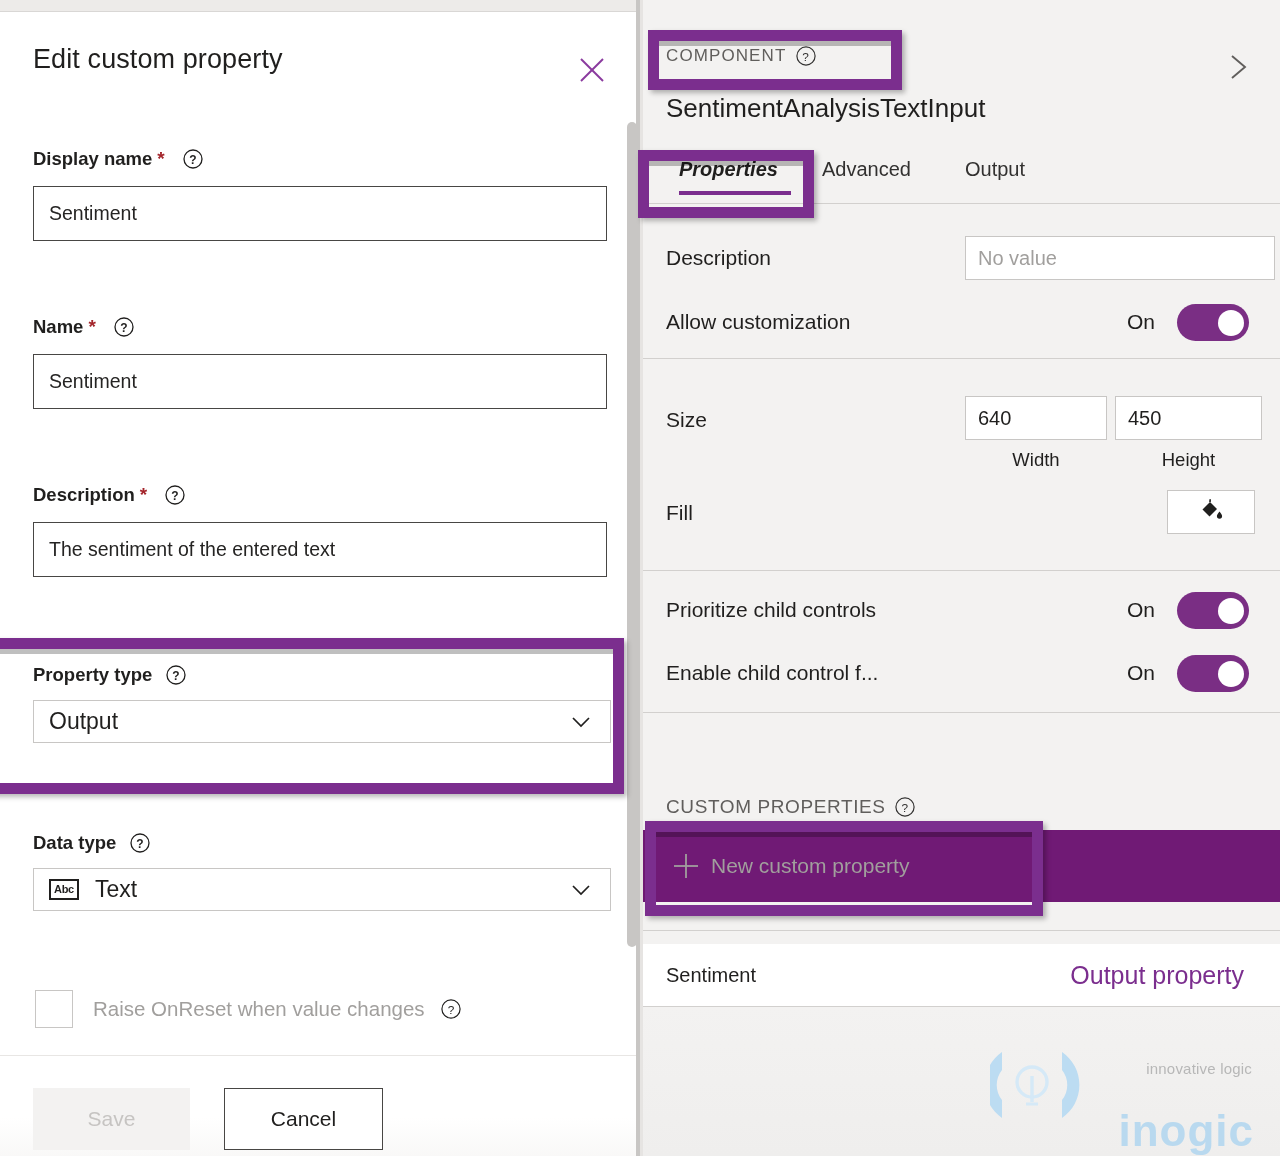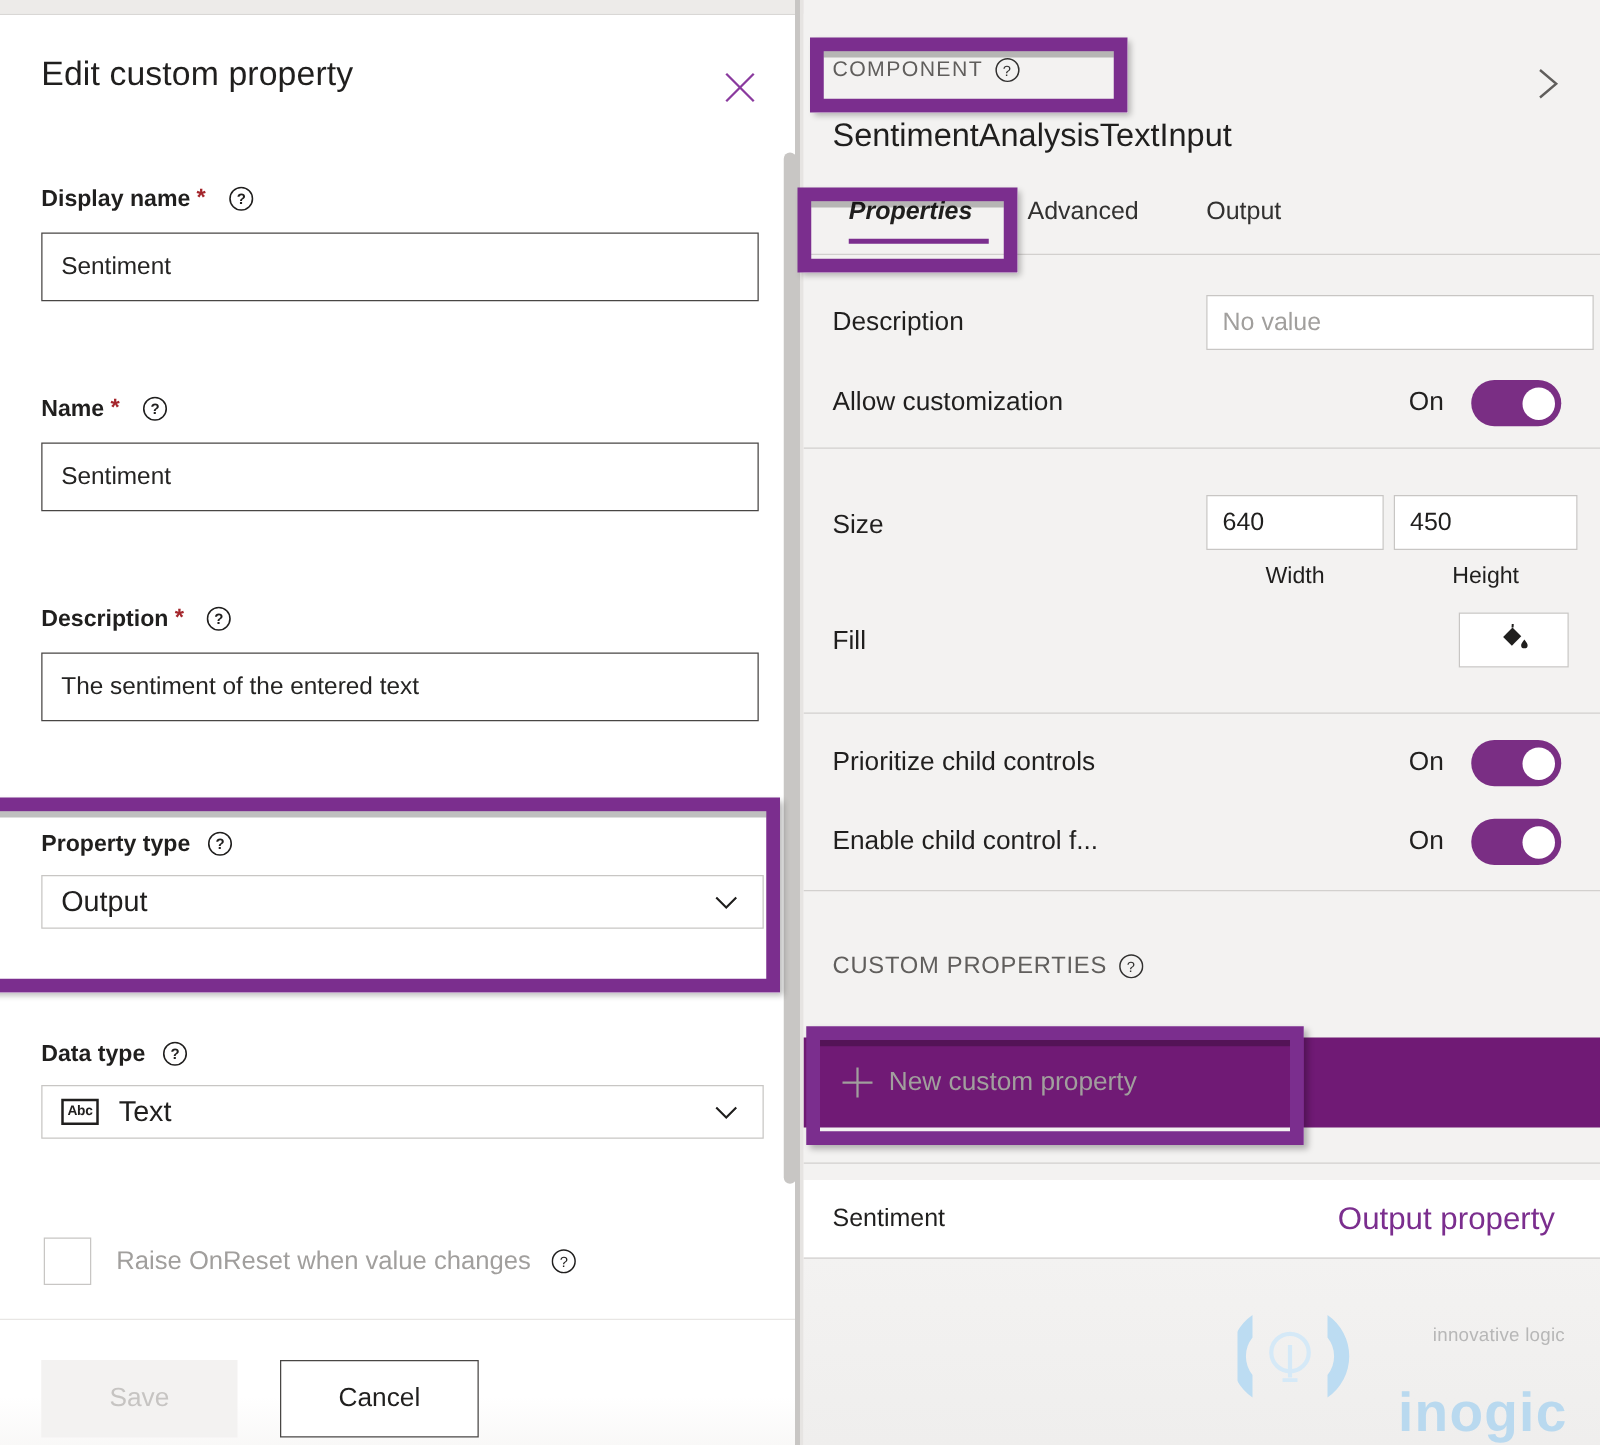--- a/index.html
+++ b/index.html
@@ -498,21 +498,21 @@
     <div class="rp-row" style="top:641px;">
       <span class="rp-row-label">Enable child control f...</span>
       <span class="rp-onlabel" style="left:484px;">On</span>
       <div class="toggle" style="left:534px; top:14px;">
         <span class="knob"></span>
       </div>
     </div>
 
     <div class="rp-sep" style="top:712px;"></div>
 
-    <div class="rp-section-head" style="top:762px;">
+    <div class="rp-section-head" style="top:796px;">
       <span>CUSTOM PROPERTIES</span>
       <span class="help-ico">
         <svg width="22" height="22" viewBox="0 0 22 22">
           <circle cx="11" cy="11" r="10" fill="none" stroke="#323130" stroke-width="1.3"></circle>
           <text x="11" y="16" font-size="13" font-family="Liberation Sans, sans-serif" text-anchor="middle" fill="#323130">?</text>
         </svg>
       </span>
     </div>
 
     <div class="new-prop-row" style="top:830px;">

